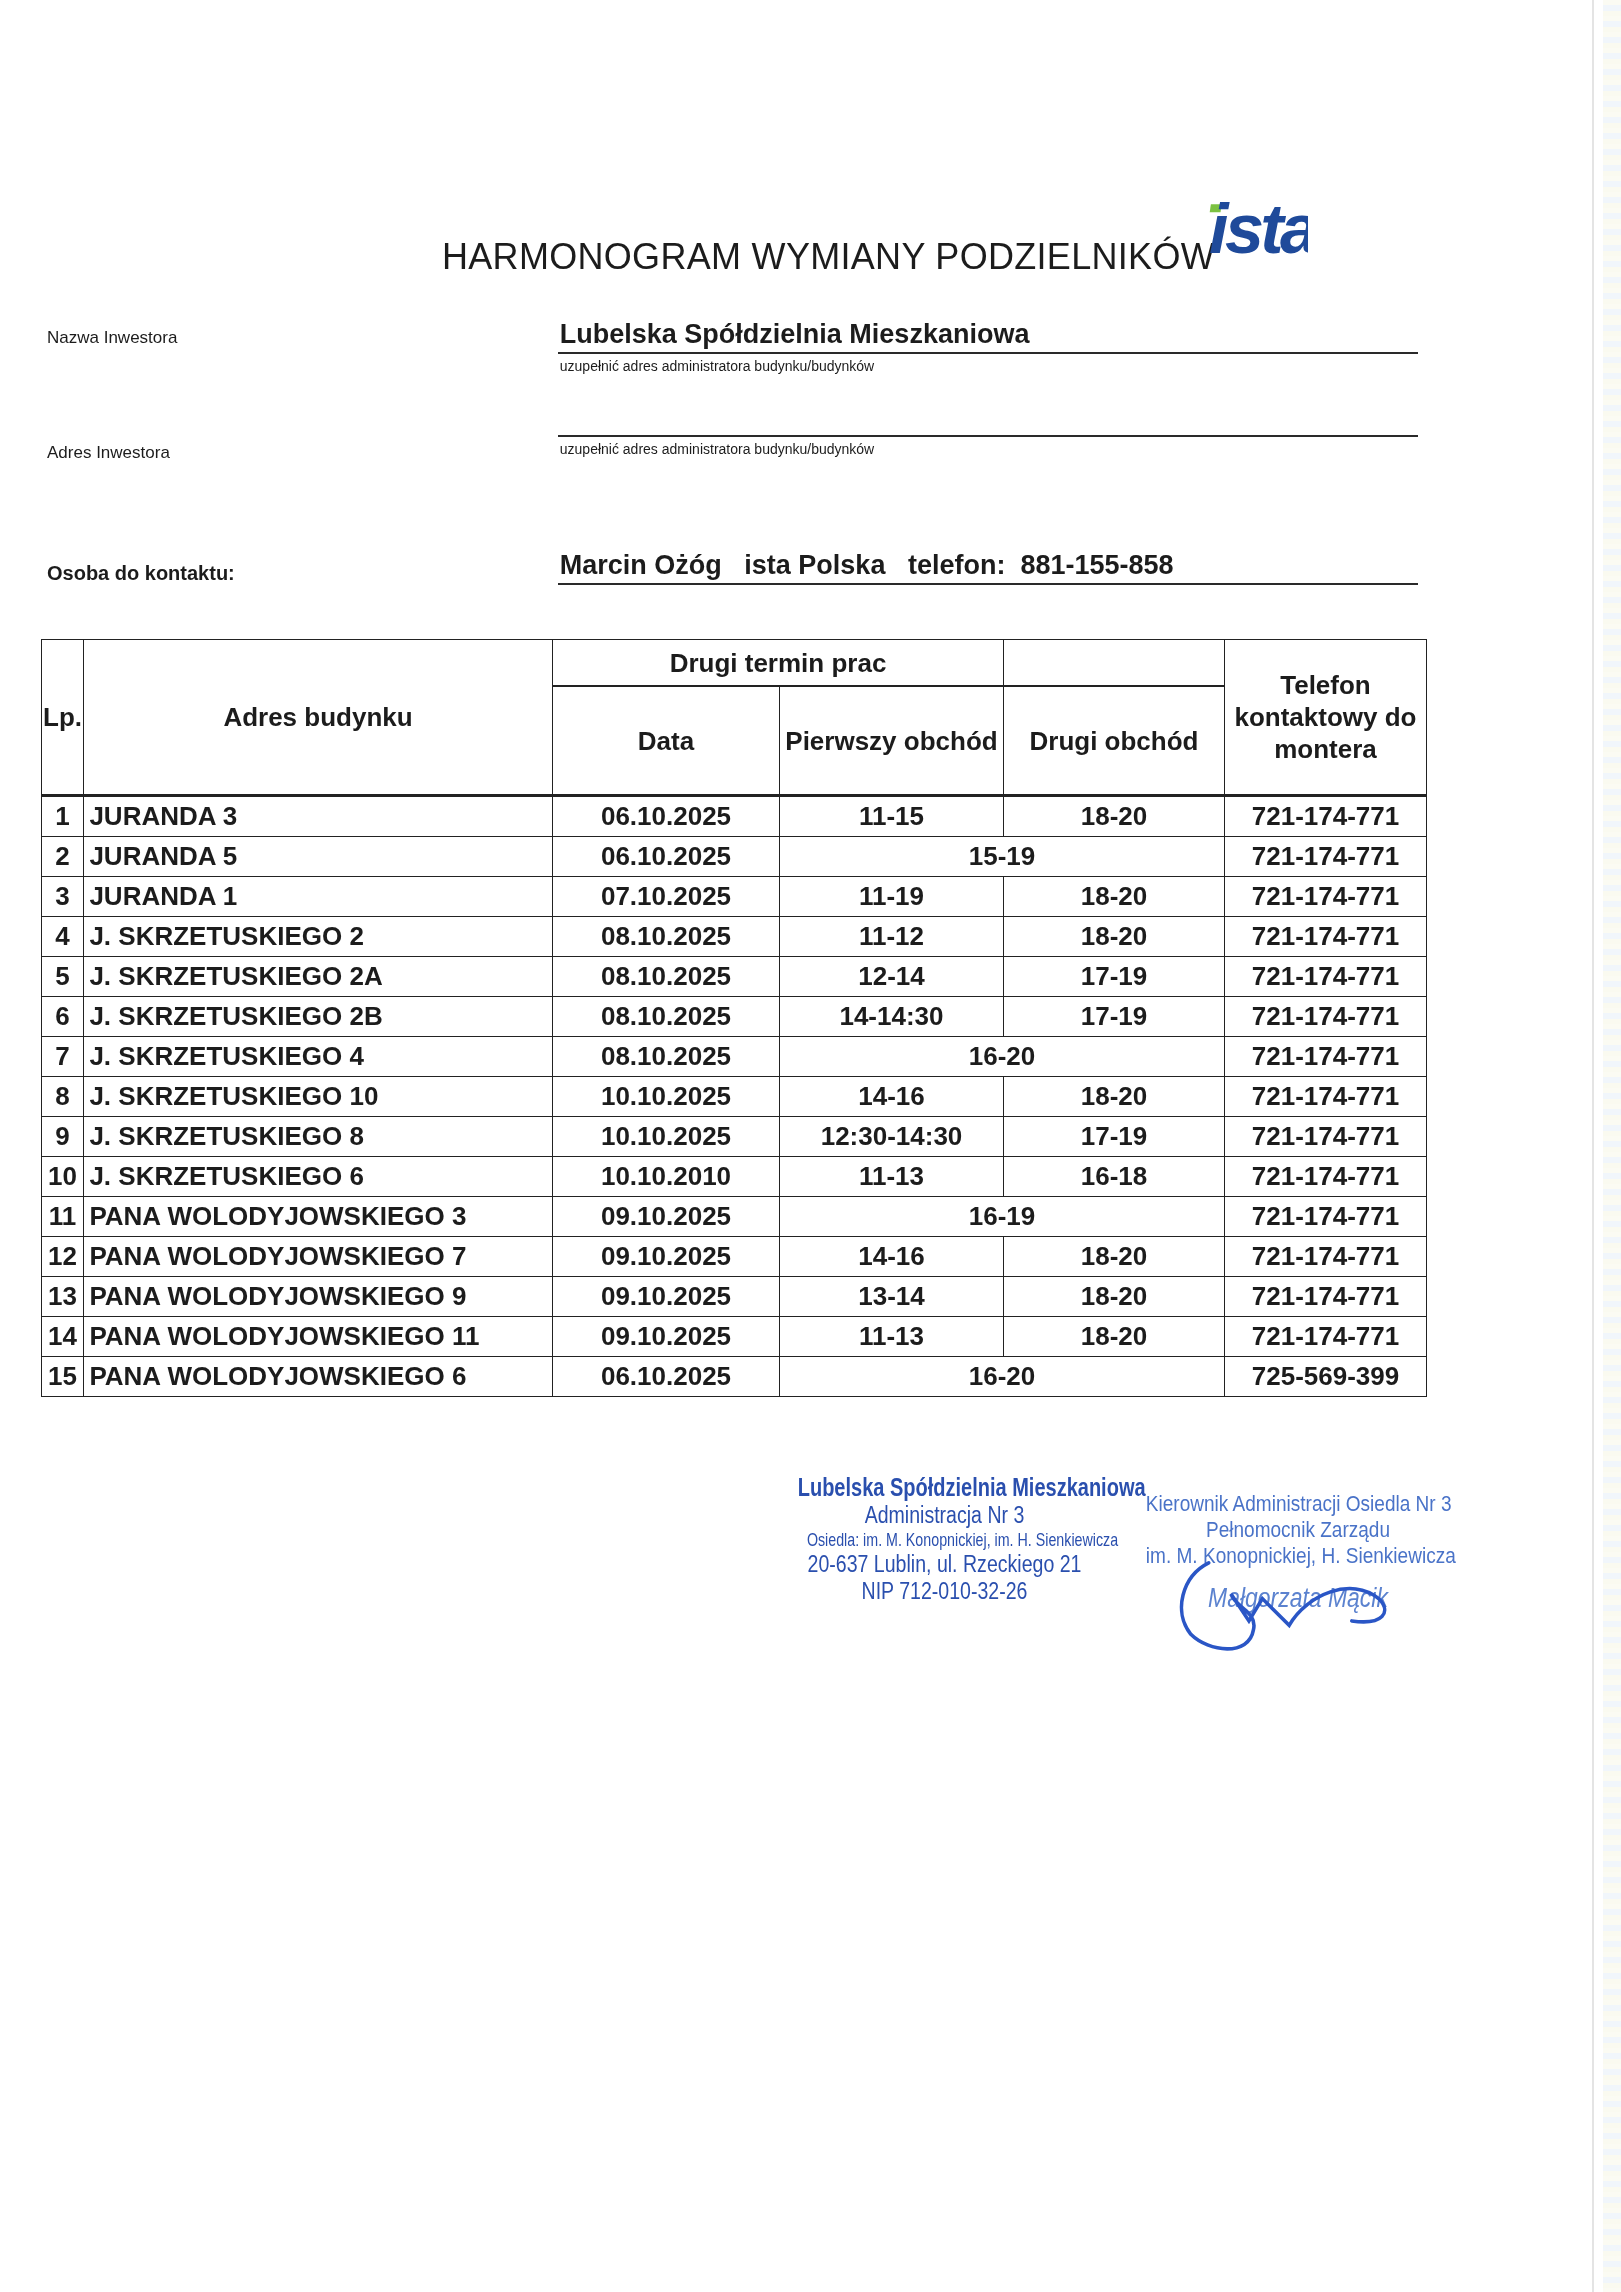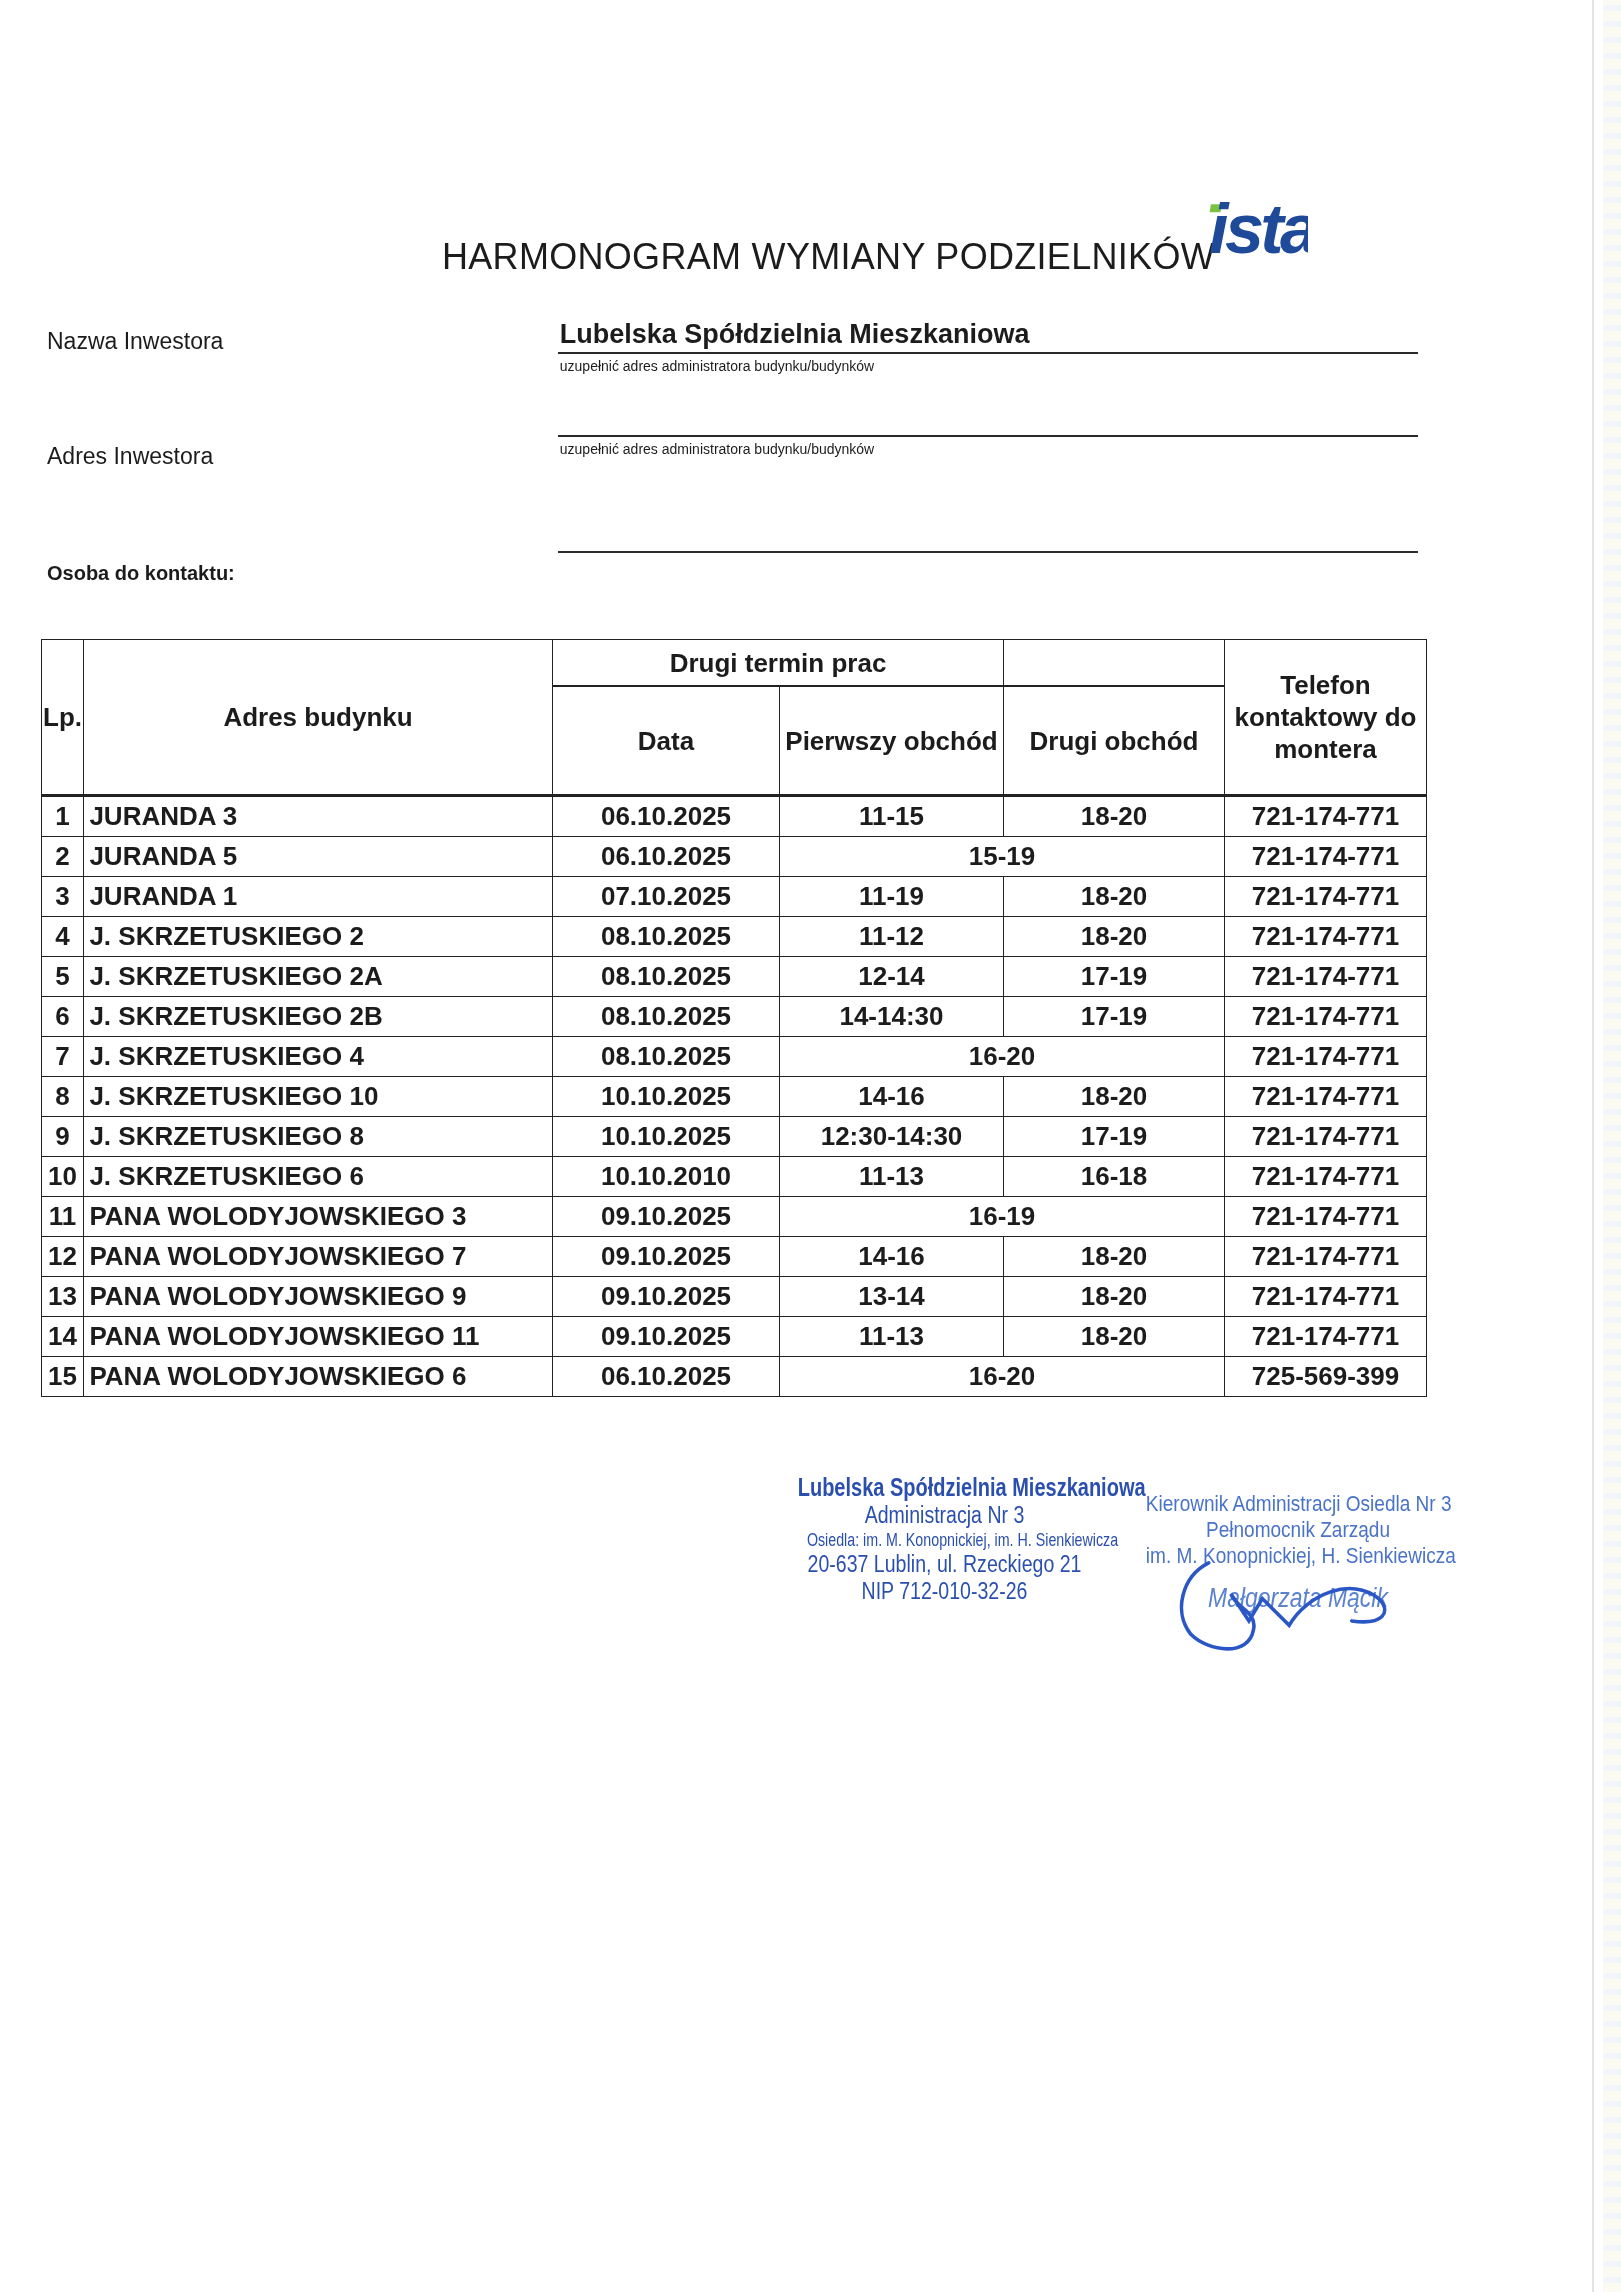--- a/index.html
+++ b/index.html
@@ -7,21 +7,21 @@
     width:1621px; height:2293px; background:#ffffff; position:relative; overflow:hidden;
     font-family:"Liberation Sans", "DejaVu Sans", sans-serif; color:#1c1c1c;
   }
   .scan-edge { position:absolute; left:1592px; top:0; width:1.8px; height:2293px; background:#e4e4e4; }
   .scan-strip { position:absolute; left:1603px; top:0; width:18px; height:2293px;
     background:repeating-linear-gradient(180deg,#fbfbf3 0 5.4px,#f1f6fb 5.4px 10.7px,#fafaf0 10.7px 16px); }
 
   .title { position:absolute; left:442px; top:236px; font-size:36px; letter-spacing:0.3px; }
   .logo { position:absolute; left:1209px; top:179px; width:99px; height:81px; }
 
-  .label { position:absolute; left:47px; font-size:23px; }
+  .label { position:absolute; left:47px; font-size:17px; }
   .label.bold { font-weight:bold; font-size:20px; }
   .field { position:absolute; left:558px; width:860px; }
   .field .val { font-size:27px; font-weight:bold; padding-left:1.8px; height:32px; line-height:32px; }
   .field .rule { height:2.7px; background:#2a2a2a; margin-top:1.8px; }
   .field .hint { font-size:14px; margin-top:3.6px; padding-left:1.8px; }
 
   table.sched { position:absolute; left:41px; top:639px; width:1385px; border-collapse:collapse; table-layout:fixed; }
   table.sched td, table.sched th { border:1.8px solid #222; text-align:center; font-weight:bold; padding:0; }
   table.sched th { font-size:26px; font-weight:bold; line-height:32px; }
   table.sched tr.body-row td { height:39px; font-size:26px; }
@@ -64,20 +64,21 @@
 </div>
 
 <div class="label" style="top:443px;">Adres Inwestora</div>
 <div class="field" style="top:433px;">
   <div class="rule"></div>
   <div class="hint">uzupełnić adres administratora budynku/budynków</div>
 </div>
 
 <div class="label bold" style="top:562px;">Osoba do kontaktu:</div>
 <div class="field" style="top:549px;">
+  <div class="val" style="white-space:pre;">Marcin Ożóg   ista Polska   telefon:  881-155-858</div>
   <div class="rule"></div>
 </div>
 
 <table class="sched">
   <colgroup>
     <col style="width:42px">
       <col style="width:469px">
       <col style="width:227px">
     <col style="width:224px">
       <col style="width:221px">

